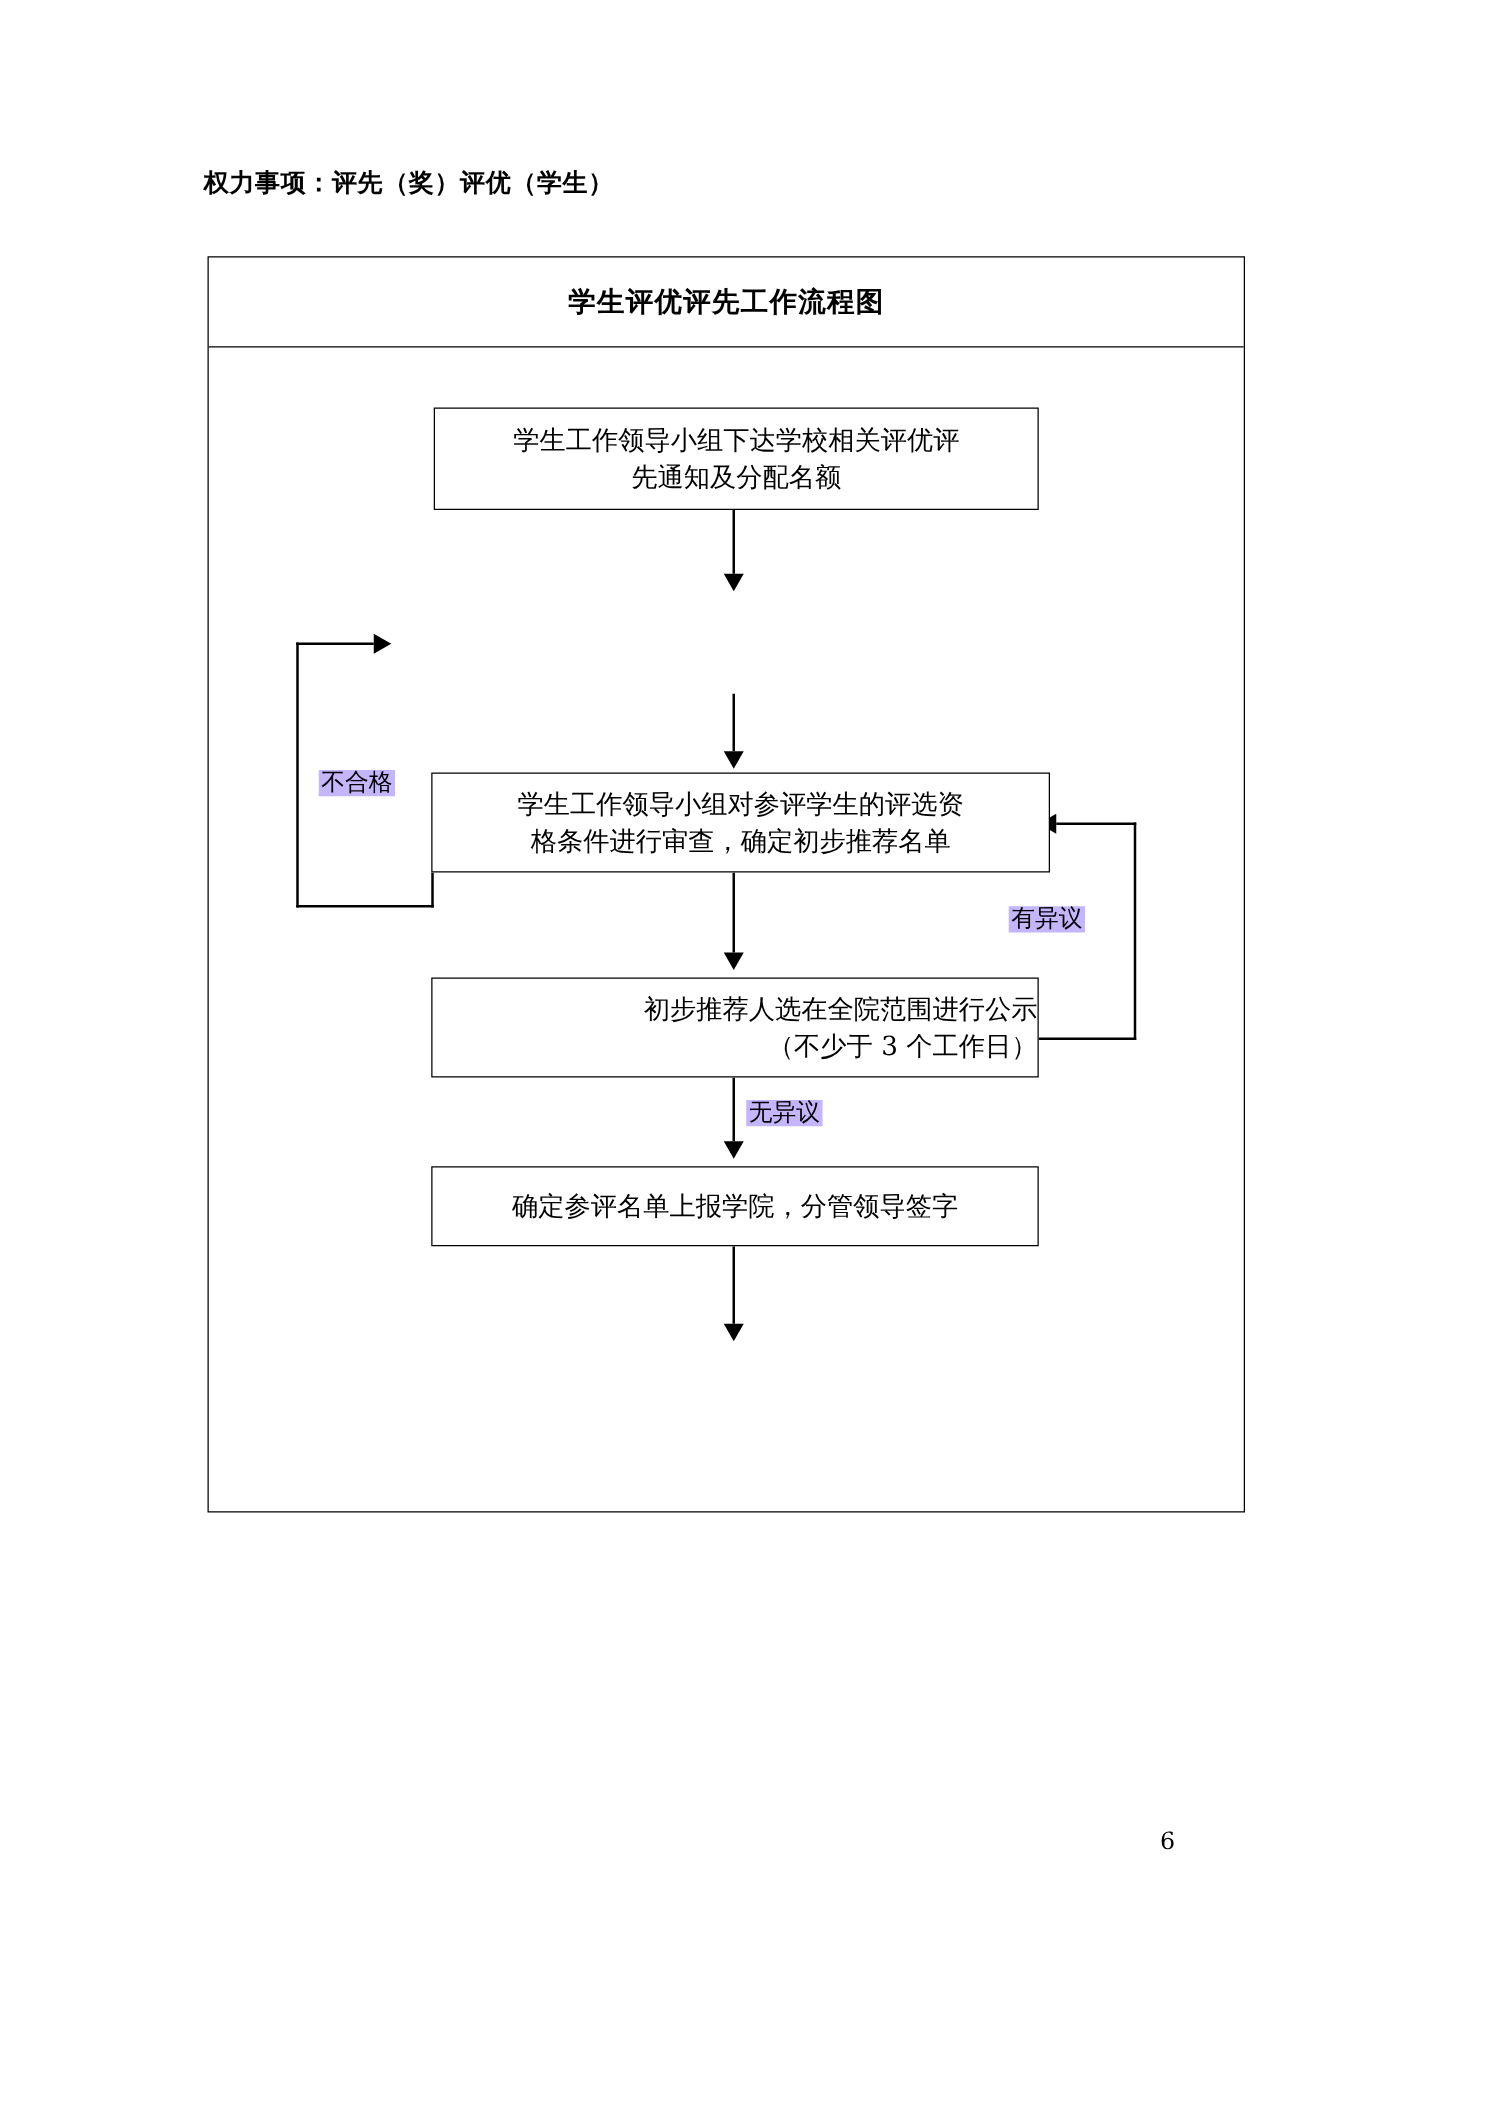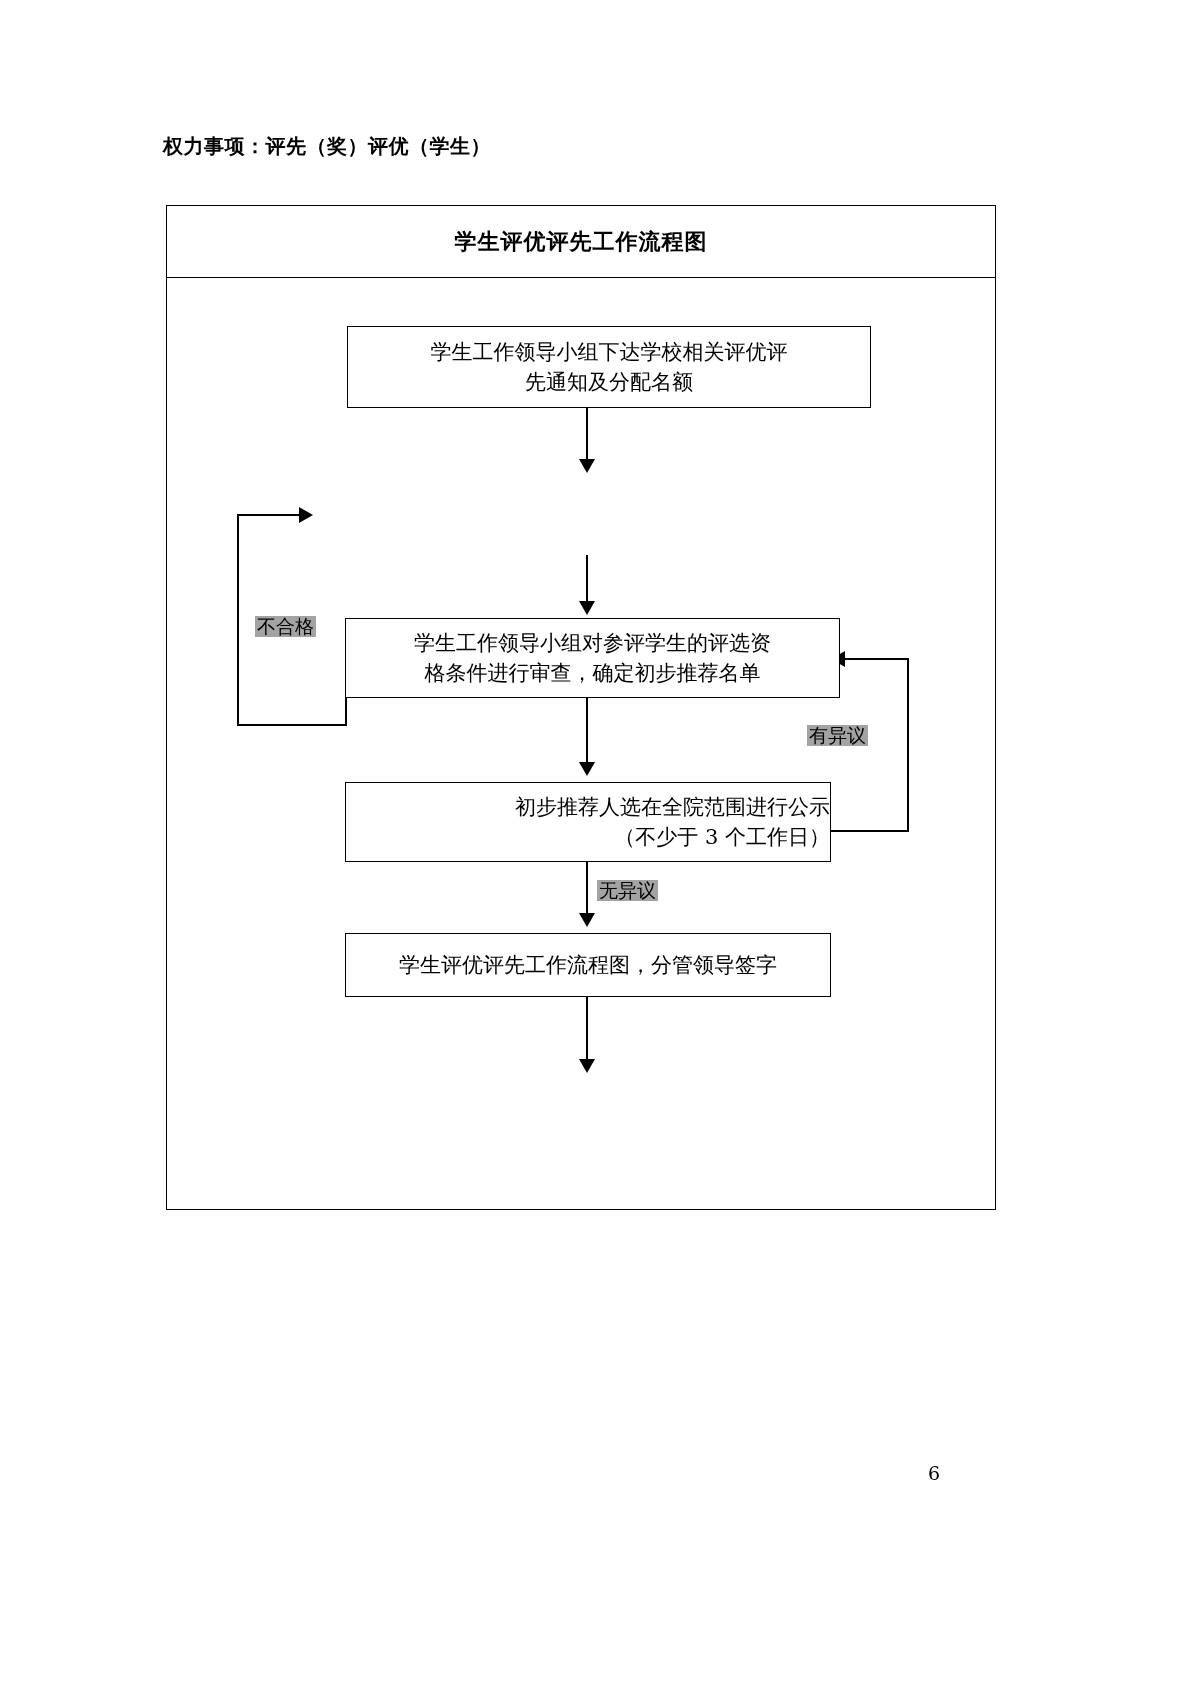--- a/index.html
+++ b/index.html
@@ -79,21 +79,21 @@
     line-height: 1.45;
     color: #000;
     z-index: 3;
   }
   .flow-box .line {
     white-space: nowrap;
     display: block;
   }
 
   
-  #box-1 { left: 180px; top: 48px; width: 524px; height: 82px; }
+  #box-1 { left: 180px; top: 48px; width: 484px; height: 82px; }
   #box-2 { left: 146px; top: 195px; width: 538px; height: 82px; }
   #box-3 { left: 178px; top: 340px; width: 495px; height: 80px; }
   #box-4 { left: 178px; top: 504px; width: 486px; height: 80px; align-items: flex-end; }
   #box-5 { left: 178px; top: 655px; width: 486px; height: 64px; }
   #box-6 { left: 178px; top: 800px; width: 486px; height: 64px; }
 
   
   .vline {
     position: absolute;
     width: 2px;
@@ -134,21 +134,21 @@
     z-index: 2;
   }
 
   
   .edge-label {
     position: absolute;
     font-size: 19px;
     line-height: 1;
     white-space: nowrap;
     z-index: 4;
-    background: #a3a3a3;
+    background: #c4b5fd;
     padding: 1px 2px;
   }
   #label-fail   { left: 88px;  top: 338px; }
   #label-object { left: 640px; top: 447px; }
   #label-noobj  { left: 430px; top: 602px; }
 
   
   #page-number {
     position: absolute;
     left: 928px;
@@ -208,21 +208,21 @@
     <div class="vline" style="left:740px; top:380px; height:174px;"></div>
     <div class="hline" style="left:678px; top:380px; width:64px;"></div>
     <div class="arrow-left" style="left:664px; top:373px;"></div>
     <div class="edge-label" id="label-object">有异议</div>
 
     <div class="vline" style="left:419px; top:584px; height:51px;"></div>
     <div class="arrow-down" style="left:412px; top:635px;"></div>
     <div class="edge-label" id="label-noobj">无异议</div>
 
     <div class="flow-box" id="box-5">
-      <span class="line">学生评优评先工作流程图，分管领导签字</span>
+      <span class="line">确定参评名单上报学院，分管领导签字</span>
     </div>
 
     <div class="vline" style="left:419px; top:719px; height:62px;"></div>
     <div class="arrow-down" style="left:412px; top:781px;"></div>
 
 
   </div>
 </div>
 
 <div id="page-number">6</div>

